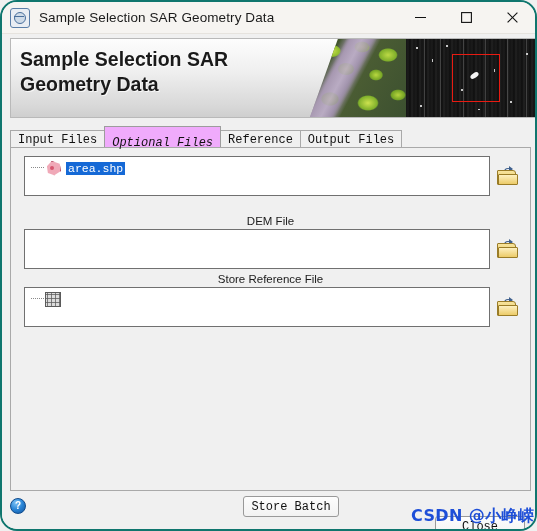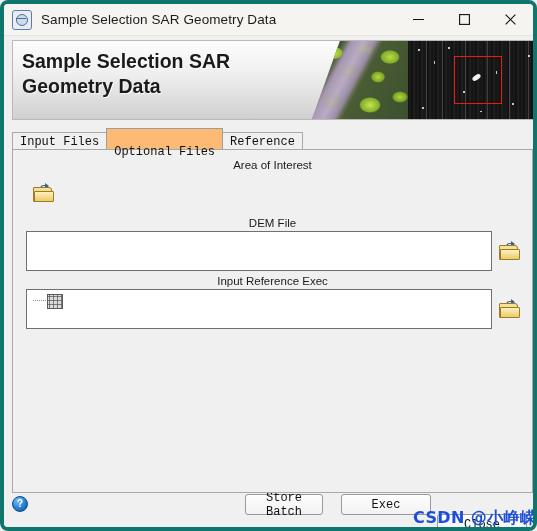--- a/index.html
+++ b/index.html
@@ -5,23 +5,23 @@
   html,body{margin:0;padding:0;}
   body{
     width:537px;height:531px;overflow:hidden;
     background:#f0f0f0;
     font-family:"Liberation Sans", sans-serif;
     -webkit-font-smoothing:antialiased;
   }
   .window{
     position:relative;width:537px;height:531px;
     background:#f0f0f0;
-    border:4px solid #0f766e;
-    box-sizing:border-box;
-    border-radius:8px;
+    border:2px solid #0f766e;
+    box-sizing:border-box;
+    border-radius:17px;
     overflow:hidden;
   }
 
   
   .titlebar{
     position:relative;height:31px;background:#f6f4f1;
     display:flex;align-items:center;
     border-bottom:1px solid #e6e3de;
   }
   .app-icon{
@@ -116,24 +116,25 @@
     font-family:"Liberation Mono","DejaVu Sans Mono",monospace;
     font-size:12px;color:#111;
     padding:2px 7px 2px 7px;height:17px;line-height:15px;
     background:#f0f0f0;
     border:1px solid #a9a9a9;border-bottom:none;
     margin-right:-1px;
     box-sizing:border-box;
     white-space:nowrap;
   }
   .tab.active{
-    background:#fdba74;height:21px;line-height:17px;
-    padding-top:15px;
+    background:#f0abfc;height:21px;line-height:17px;
+    padding-top:8px;
     position:relative;z-index:4;
     border-color:#9d9d9d;
+    font-style:italic;
   }
 
   
   .panel{
     position:absolute;left:8px;top:145px;width:521px;height:344px;
     background:#f0f0f0;
     border:1px solid #a9a9a9;
     box-sizing:border-box;
     z-index:2;
   }
@@ -233,21 +234,21 @@
   .btn{
     position:absolute;top:7px;height:21px;
     background:linear-gradient(180deg,#fdfdfd,#f2f2f2);
     border:1px solid #999;border-radius:3px;
     font-family:"Liberation Mono","DejaVu Sans Mono",monospace;
     font-size:12px;color:#111;
     display:flex;align-items:center;justify-content:center;
     box-sizing:border-box;
     padding:0;
   }
-  #btn-store{left:241px;width:78px;}
+  #btn-store{left:241px;width:96px;}
   #btn-exec{left:337px;width:90px;}
   #btn-close{left:433px;width:90px;margin-top:20px;}
 
   .watermark{
     position:absolute;left:409px;top:504px;
     font-size:16px;color:#1d4ed8;font-weight:bold;
     letter-spacing:.4px;white-space:nowrap;
     pointer-events:none;z-index:9;
     font-family:"DejaVu Sans", sans-serif;
   }
@@ -304,27 +305,34 @@
         <div class="sar-blob"></div>
         <div class="sar-box"></div>
       </div>
     </div>
   </div>
 
   <div class="tabs">
     <div class="tab">Input Files</div>
     <div class="tab active">Optional Files</div>
     <div class="tab">Reference</div>
+    <div class="tab">Output Files</div>
   </div>
 
   <div class="panel">
 
     <div class="group" style="top:8px;">
-      <div class="group-label">Area of Interest</div>
       <div class="field-row">
+        <div class="field-box">
+          <div class="tree-item">
+            <span class="tree-dash"></span>
+            <span class="icon-shape icon-shp"></span>
+            <span class="sel-highlight">area.shp</span>
+          </div>
+        </div>
         <button class="browse-btn">
           <span class="folder">
             <span class="arrow"></span>
             <span class="back"></span>
             <span class="front"></span>
           </span>
         </button>
       </div>
     </div>
 
@@ -338,21 +346,21 @@
           <span class="folder">
             <span class="arrow"></span>
             <span class="back"></span>
             <span class="front"></span>
           </span>
         </button>
       </div>
     </div>
 
     <div class="group" style="top:124px;">
-      <div class="group-label">Input Reference Exec</div>
+      <div class="group-label">Store Reference File</div>
       <div class="field-row">
         <div class="field-box">
           <div class="tree-item">
             <span class="tree-dash"></span>
             <span class="icon-shape icon-raster"></span>
           </div>
         </div>
         <button class="browse-btn">
           <span class="folder">
             <span class="arrow"></span>
@@ -361,19 +369,18 @@
           </span>
         </button>
       </div>
     </div>
 
   </div>
 
   <div class="footer">
     <div class="help-icon">?</div>
     <button class="btn" id="btn-store">Store Batch</button>
-    <button class="btn" id="btn-exec">Exec</button>
     <button class="btn" id="btn-close">Close</button>
   </div>
 
   <div class="watermark">CSDN @小峥嵘</div>
 
 </div>
 
 </body></html>

